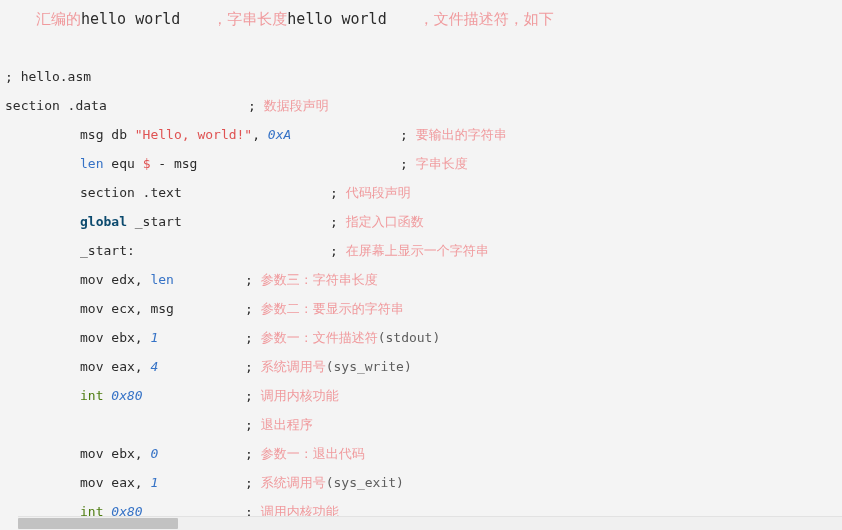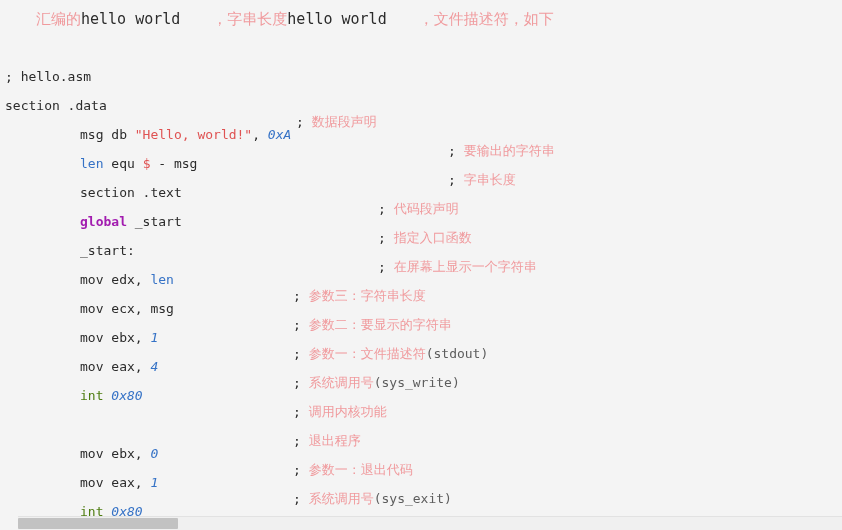--- a/index.html
+++ b/index.html
@@ -47,34 +47,33 @@
     white-space: pre;
   }
   .code-part {
     position: absolute;
     top: 0;
     white-space: pre;
     color: #2b2b2b;
   }
   .cmt-part {
     position: absolute;
-    top: 16px;
+    top: 0;
     white-space: pre;
     color: #f09a9d;
-    margin-left: 48px;
   }
   .cmt-part .semi { color: #2b2b2b; }
   .cmt-part .ascii { color: #5d5d5d; }
 
   .tok-ident  { color: #3572c6; text-align: right; }
   .tok-num    { color: #3572c6; font-style: italic; }
   .tok-kw     { color: #4d7c0f; }
   .tok-str    { color: #df5252; }
   .tok-op     { color: #df5252; }
-  .tok-bold   { color: #a21caf; font-weight: bold; }
+  .tok-bold   { color: #0c4a6e; font-weight: bold; }
   .tok-plain  { color: #2b2b2b; }
 
   
   #scrollbar-track {
     position: absolute;
     left: 18px;
     top: 516px;
     width: 824px;
     height: 13px;
     background: #f0f0f0;

